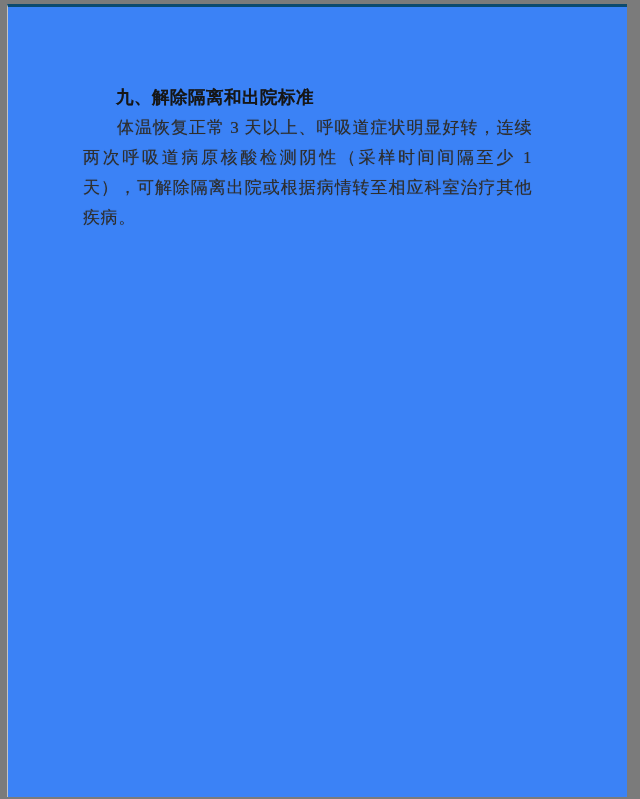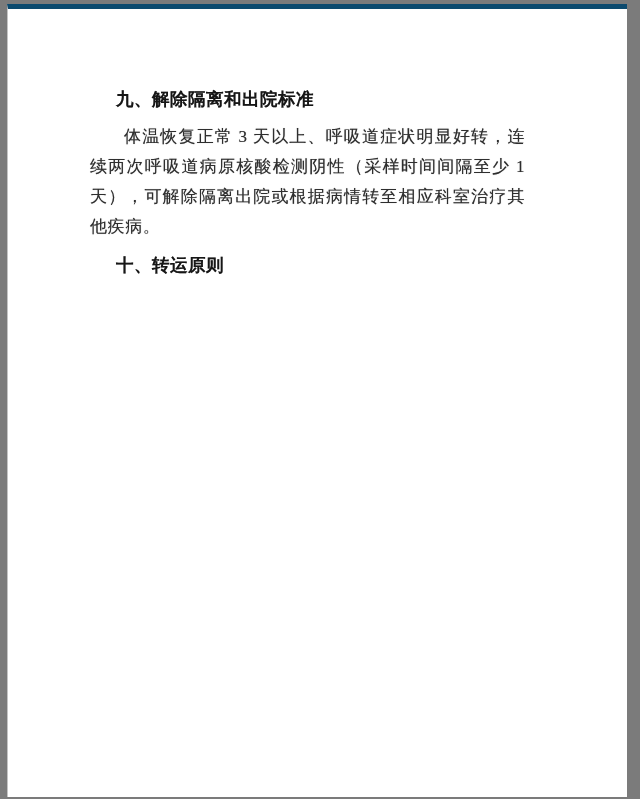--- a/index.html
+++ b/index.html
@@ -19,58 +19,57 @@
     inset: 0;
     background: #7b7b7b;
     overflow: hidden;
   }
   .paper {
     position: absolute;
     left: 7px;
     top: 4px;
     right: 13px;
     bottom: 2px;
-    background: #ffffff;
-    border-top: 5px solid #0c4a6e;
+    background: #3b82f6;
+    border-top: 3px solid #0c4a6e;
     border-left: 1px solid #c4c4c4;
     box-sizing: border-box;
   }
   .content {
     padding: 75px 94px 0 74px;
   }
   .sec-heading {
     margin: 0;
     font-family: "Liberation Sans", "DejaVu Sans", sans-serif;
     font-weight: 700;
     font-size: 17.5px;
     line-height: 30px;
     color: #161616;
     text-indent: 34px;
     letter-spacing: 0.5px;
     text-shadow: 0 0 0.6px rgba(20,20,20,0.5);
   }
   .body-para {
-    margin: 8px;
+    margin: 1px;
     font-size: 17px;
     line-height: 30px;
     color: #2e2e2e;
     text-indent: 34px;
     text-align: justify;
     letter-spacing: 0.6px;
     text-shadow: 0 0 0.7px rgba(45,45,45,0.55);
   }
 </style>
 </head>
 <body>
 
 <div class="viewer">
   <div class="paper">
     <div class="content">
 
       <h2 class="sec-heading">九、解除隔离和出院标准</h2>
       <p class="body-para">体温恢复正常 3 天以上、呼吸道症状明显好转，连续两次呼吸道病原核酸检测阴性（采样时间间隔至少 1 天），可解除隔离出院或根据病情转至相应科室治疗其他疾病。</p>
 
-      <h2 class="sec-heading">十、转运原则</h2>
 
 
     </div>
   </div>
 </div>
 
 </body></html>

